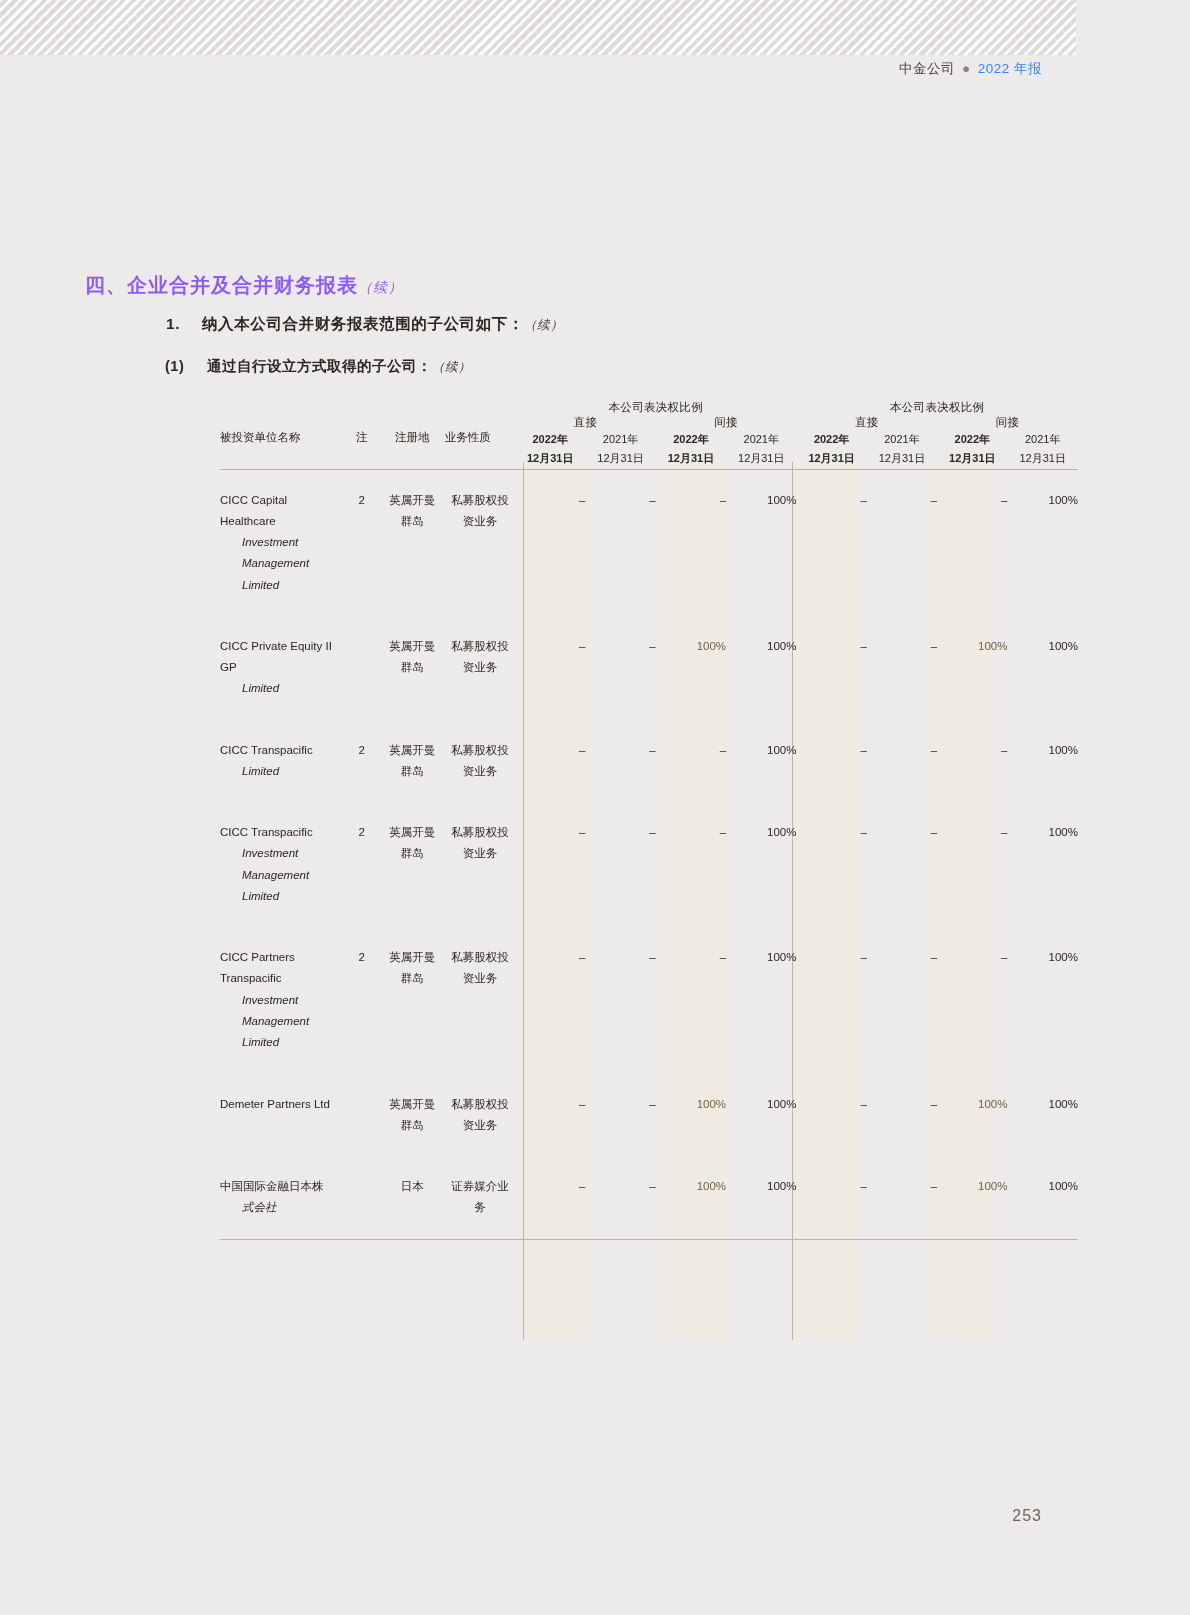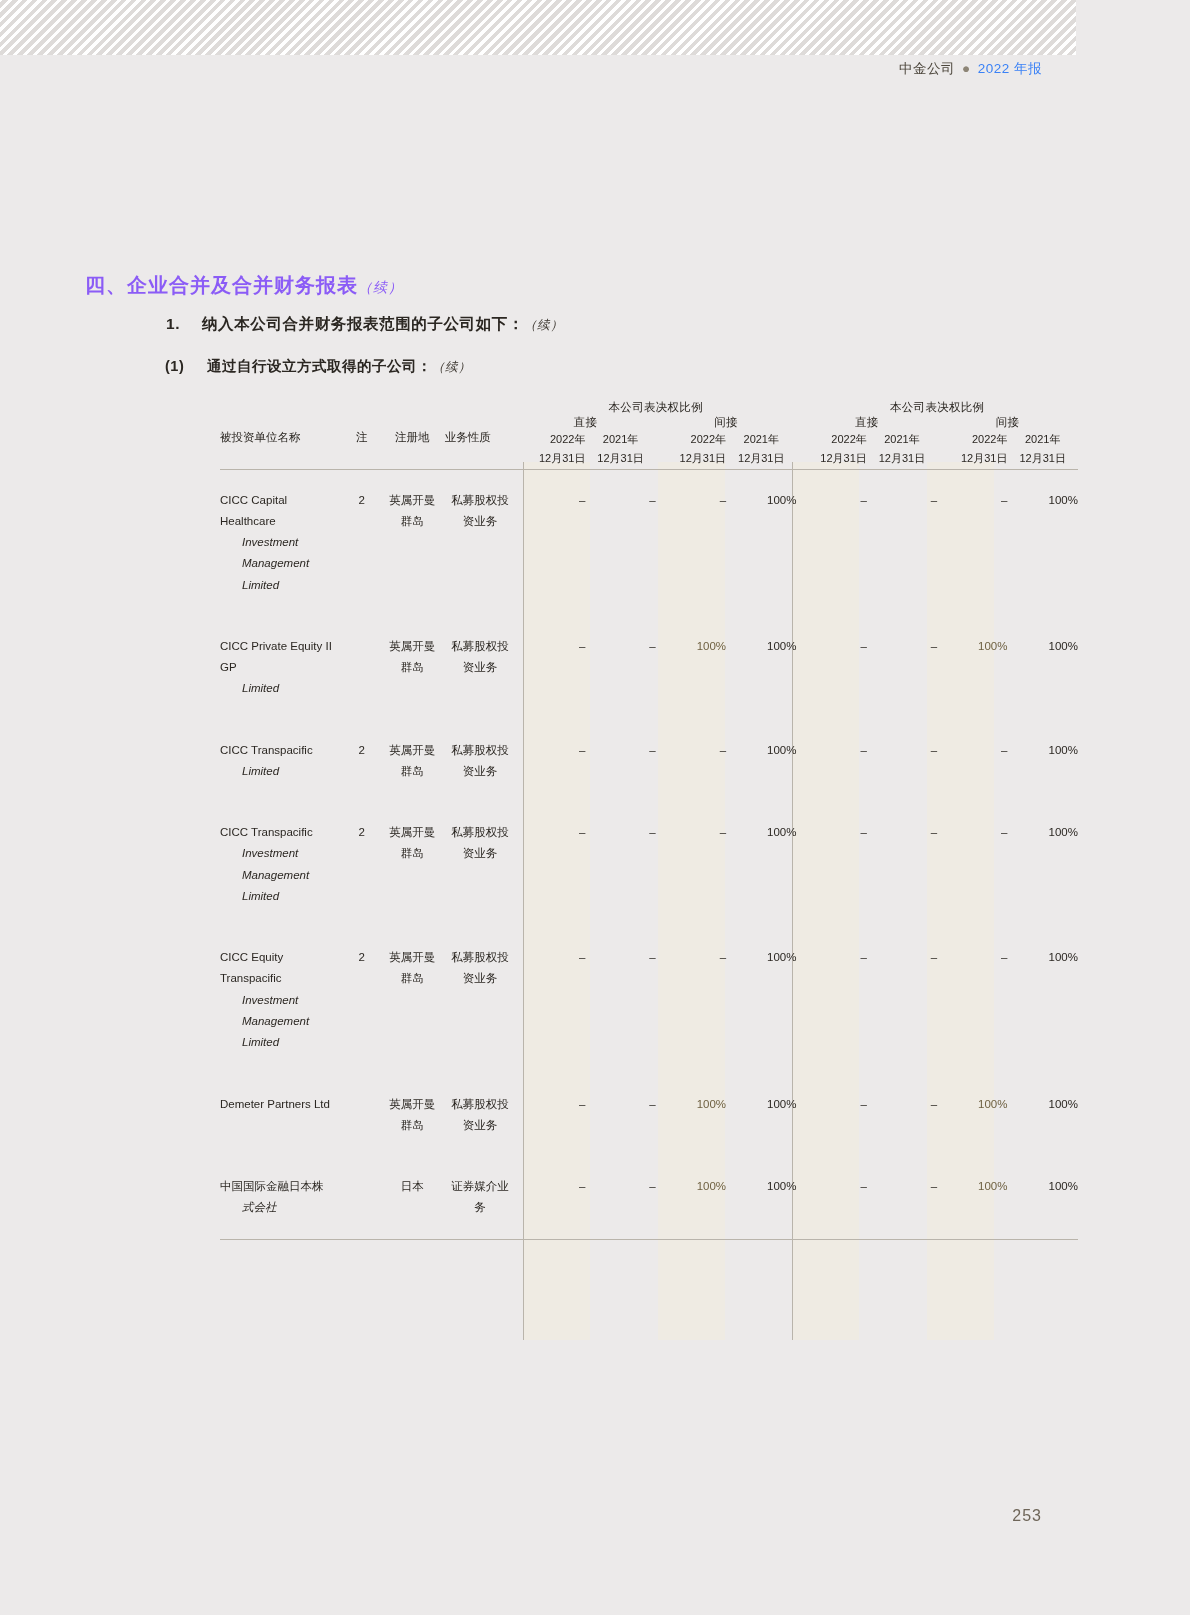--- a/index.html
+++ b/index.html
@@ -136,21 +136,21 @@
     letter-spacing: .3px;
   }
 
   .date-cell {
     text-align: center;
     font-size: 11px;
     line-height: 1.75;
     color: #2b2722;
     padding-bottom: 10px;
   }
-  .date-cell.cur { font-weight: normal; text-align: right; }
+  .date-cell.cur { font-weight: bold; }
 
   .hdr-left {
     font-size: 11.5px;
     color: #2b2722;
     vertical-align: bottom;
     padding-bottom: 10px;
   }
   .hdr-left-note { text-align: center; }
   .hdr-left-reg { text-align: center; }
   .hdr-left-biz { text-align: left; }
@@ -407,21 +407,21 @@
       <td class="c-val shaded-col">–</td>
       <td class="c-val">100%</td>
       <td class="c-val shaded-col">–</td>
       <td class="c-val">–</td>
       <td class="c-val shaded-col">–</td>
       <td class="c-val">100%</td>
     </tr>
 
     <tr class="datarow">
       <td class="c-name">
-        <span>CICC Equity Transpacific</span><br>
+        <span>CICC Partners Transpacific</span><br>
         <span class="indent">Investment</span>
         <span class="indent">Management</span>
         <span class="indent">Limited</span>
       </td>
       <td class="c-note">2</td>
       <td class="c-reg">
         <span>英属开曼</span><br>
         <span>群岛</span>
       </td>
       <td class="c-biz">

